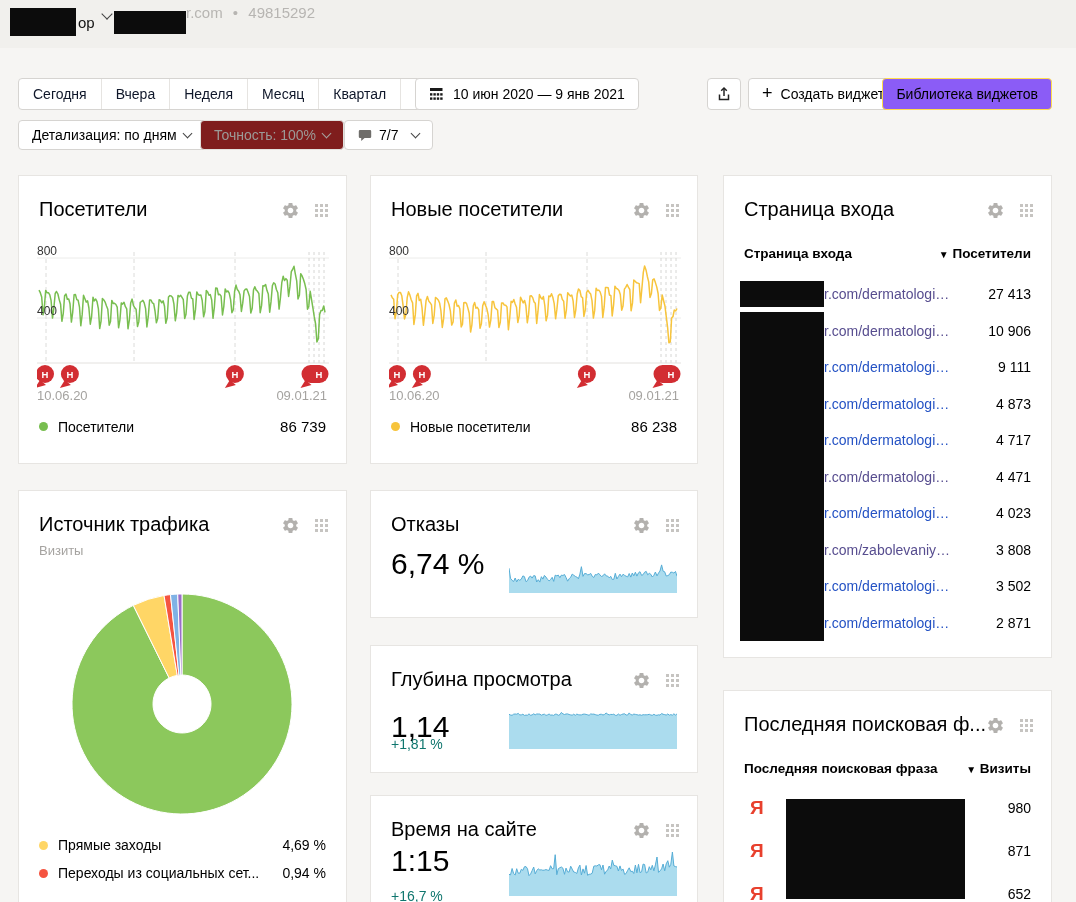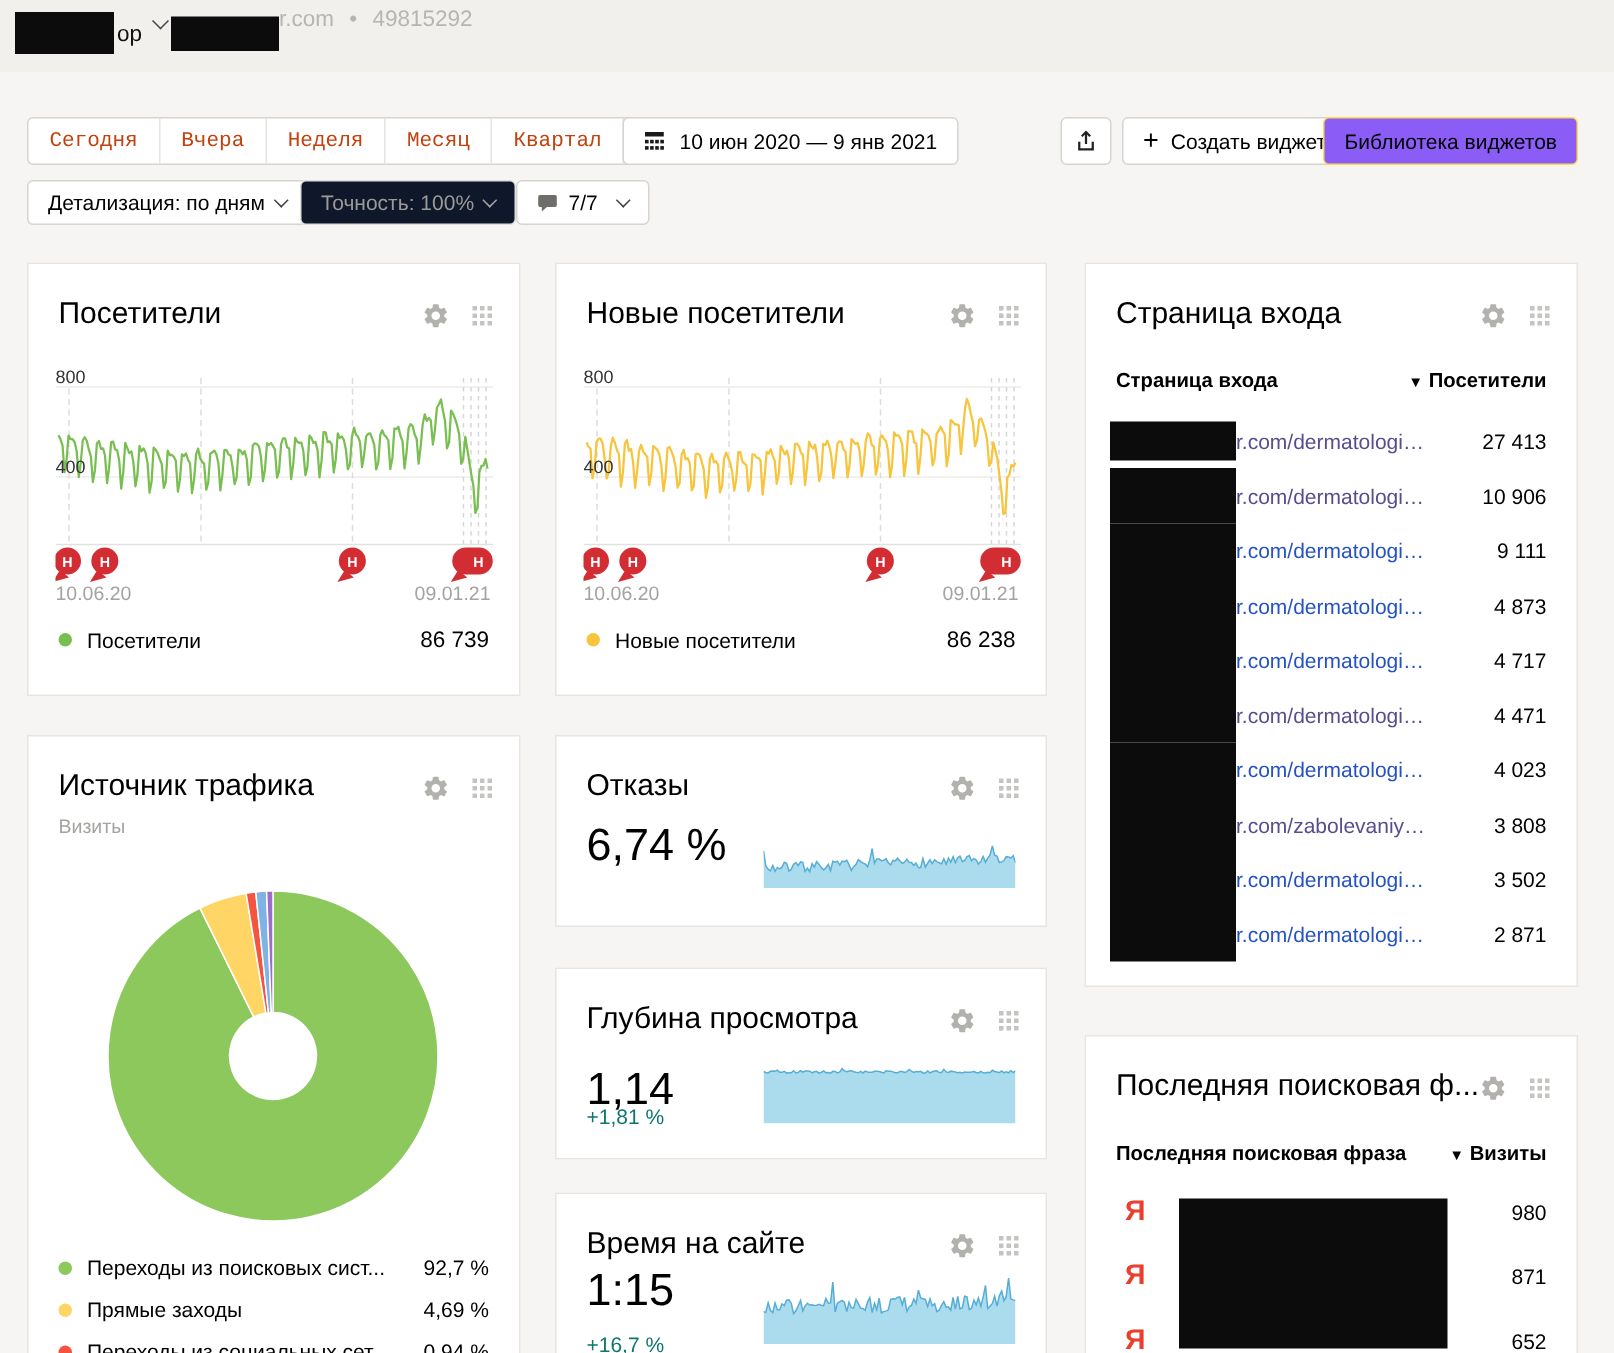--- a/index.html
+++ b/index.html
@@ -12,31 +12,31 @@
   .chev{display:inline-block;width:7px;height:7px;border-right:1.6px solid #444;border-bottom:1.6px solid #444;
         transform:rotate(45deg);margin:-4px 0 0 8px}
   .chev.sm{width:6px;height:6px;margin-left:7px}
   .chev.gray{border-color:#a5a3a0}
   .tb-site{position:absolute;left:114px;top:11px;width:72px;height:23px}
   .tb-site-txt{position:absolute;left:186px;top:4px;font-size:15px;color:#b7b5b2}
   
   .segmented{position:absolute;left:18px;top:78px;display:inline-flex;background:#fff;
              border:1px solid #d6d4d1;border-radius:4px;height:32px;box-sizing:border-box}
   .segmented button{border:none;border-left:1px solid #e6e4e1;background:transparent;height:30px;
-                    padding:0 14px;font-size:14px;font-family:Liberation Mono, monospace;color:#c2410c;cursor:pointer}
+                    padding:0 14px;font-size:14px;font-family:Liberation Sans, sans-serif;color:#0f172a;cursor:pointer}
   .segmented button:first-child{border-left:none;border-radius:3px 0 0 3px}
   .btn{position:absolute;display:inline-flex;align-items:center;height:32px;padding:0 13px;background:#fff;
        border:1px solid #d6d4d1;border-radius:4px;font-size:14px;box-sizing:border-box;cursor:pointer;white-space:nowrap}
   #date-btn{left:415px;top:78px;gap:9px}
   #share-btn{left:707px;top:78px;width:34px;justify-content:center;padding:0}
   #create-btn{left:748px;top:78px;gap:8px}
   #create-btn .plus{font-size:18px;line-height:1;margin-top:-2px}
   #library-btn{right:24px;top:78px;background:#8b5cf6;border:1px solid #ffdb4d;font-size:14px}
   #detail-btn{left:18px;top:120px;height:30px}
-  #accuracy-btn{left:200px;top:120px;height:30px;background:#0f172a;border-color:#e2e0dd;color:#9c9a97}
+  #accuracy-btn{left:200px;top:120px;height:30px;background:#7f1d1d;border-color:#e2e0dd;color:#9c9a97}
   #comments-btn{left:344px;top:120px;height:30px;gap:7px}
   
   .card{position:absolute;background:#fff;border:1px solid #e7e5e2;box-sizing:border-box}
   #card-visitors{left:18px;top:175px;width:329px;height:289px}
   #card-new{left:370px;top:175px;width:328px;height:289px}
   #card-entry{left:723px;top:175px;width:329px;height:483px}
   #card-traffic{left:18px;top:490px;width:329px;height:435px}
   #card-bounces{left:370px;top:490px;width:328px;height:128px}
   #card-depth{left:370px;top:645px;width:328px;height:128px}
   #card-time{left:370px;top:795px;width:328px;height:130px}
@@ -347,25 +347,20 @@
   <div class="subtitle">Визиты</div>
   <div class="donutwrap"><svg width="289" height="226">
         <path d="M143.00 3.00 A110 110 0 1 1 94.30 14.37 L130.16 87.00 A29 29 0 1 0 143.00 84.00 Z" fill="#8cc85c" stroke="#fff" stroke-width="1"></path>
         <path d="M94.30 14.37 A110 110 0 0 1 125.04 4.48 L138.27 84.39 A29 29 0 0 0 130.16 87.00 Z" fill="#ffd666" stroke="#fff" stroke-width="1"></path>
         <path d="M125.04 4.48 A110 110 0 0 1 131.48 3.61 L139.96 84.16 A29 29 0 0 0 138.27 84.39 Z" fill="#f55440" stroke="#fff" stroke-width="1"></path>
         <path d="M131.48 3.61 A110 110 0 0 1 138.72 3.08 L141.87 84.02 A29 29 0 0 0 139.96 84.16 Z" fill="#7fb2e5" stroke="#fff" stroke-width="1"></path>
         <path d="M138.72 3.08 A110 110 0 0 1 143.00 3.00 L143.00 84.00 A29 29 0 0 0 141.87 84.02 Z" fill="#9b6ec8" stroke="#fff" stroke-width="1"></path>
       </svg></div>
   <div class="pielegend">
       <div class="p-row">
-        <span class="dot" style="background:#8cc85c"></span>
-        <span>Переходы из поисковых сист...</span>
-        <span class="p-val">92,7 %</span>
-      </div>
-      <div class="p-row">
         <span class="dot" style="background:#ffd666"></span>
         <span>Прямые заходы</span>
         <span class="p-val">4,69 %</span>
       </div>
       <div class="p-row">
         <span class="dot" style="background:#f55440"></span>
         <span>Переходы из социальных сет...</span>
         <span class="p-val">0,94 %</span>
       </div>
     </div>

